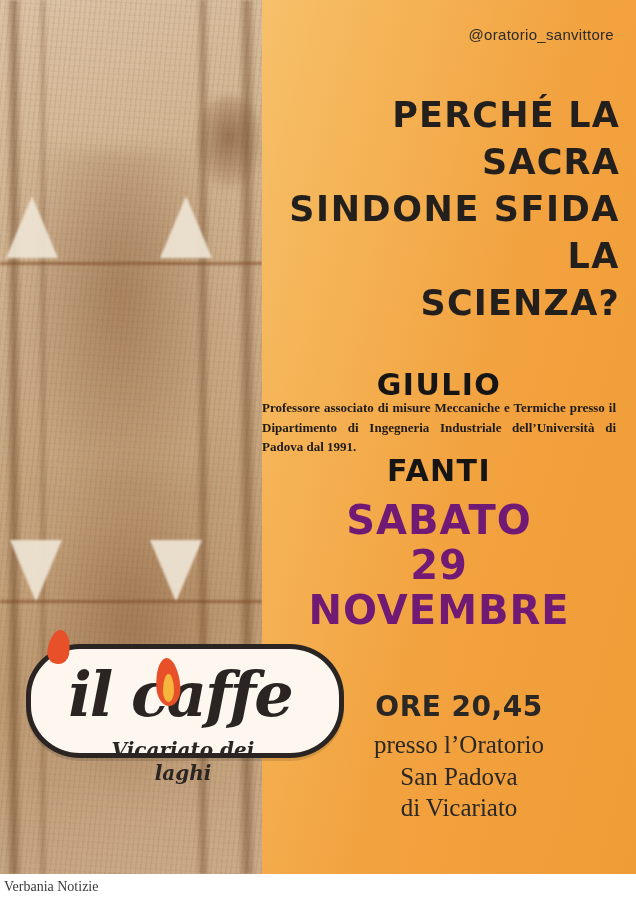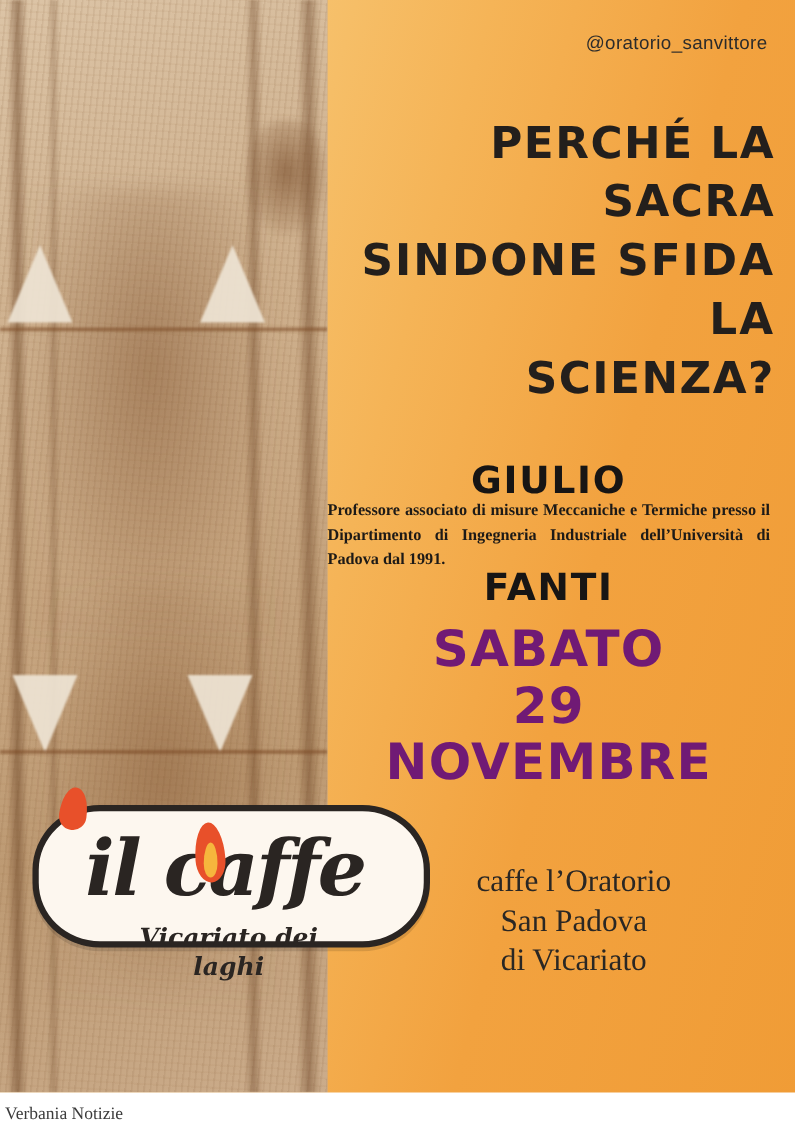--- a/index.html
+++ b/index.html
@@ -293,21 +293,21 @@
 
   
   .footer {
     position: absolute;
     left: 0;
     bottom: 0;
     width: 636px;
     height: 26px;
     background: #ffffff;
     display: flex;
-    align-items: flex-end;
+    align-items: center;
   }
   .footer .wm {
     font-family: "Liberation Serif", serif;
     font-size: 14px;
     color: #3b3b3b;
     padding-left: 4px;
   }
 </style>
 </head>
 <body>
@@ -348,22 +348,23 @@
 
   <div class="bio">Professore associato di misure Meccaniche e Termiche presso il Dipartimento di Ingegneria Industriale dell’Università di Padova dal 1991.</div>
 
   <div class="date">
     <span>SABATO</span>
     <span>29</span>
     <span>NOVEMBRE</span>
   </div>
 
   <div class="venue">
+    <div class="time">ORE 20,45</div>
     <div class="place">
-      <span>caffe l’Oratorio</span>
+      <span>presso l’Oratorio</span>
       <span>San Padova</span>
       <span>di Vicariato</span>
     </div>
   </div>
 
   <div class="logo">
     <div class="plate"></div>
     <div class="word">il caffe</div>
     <div class="flame">
       <div class="f1"></div>

